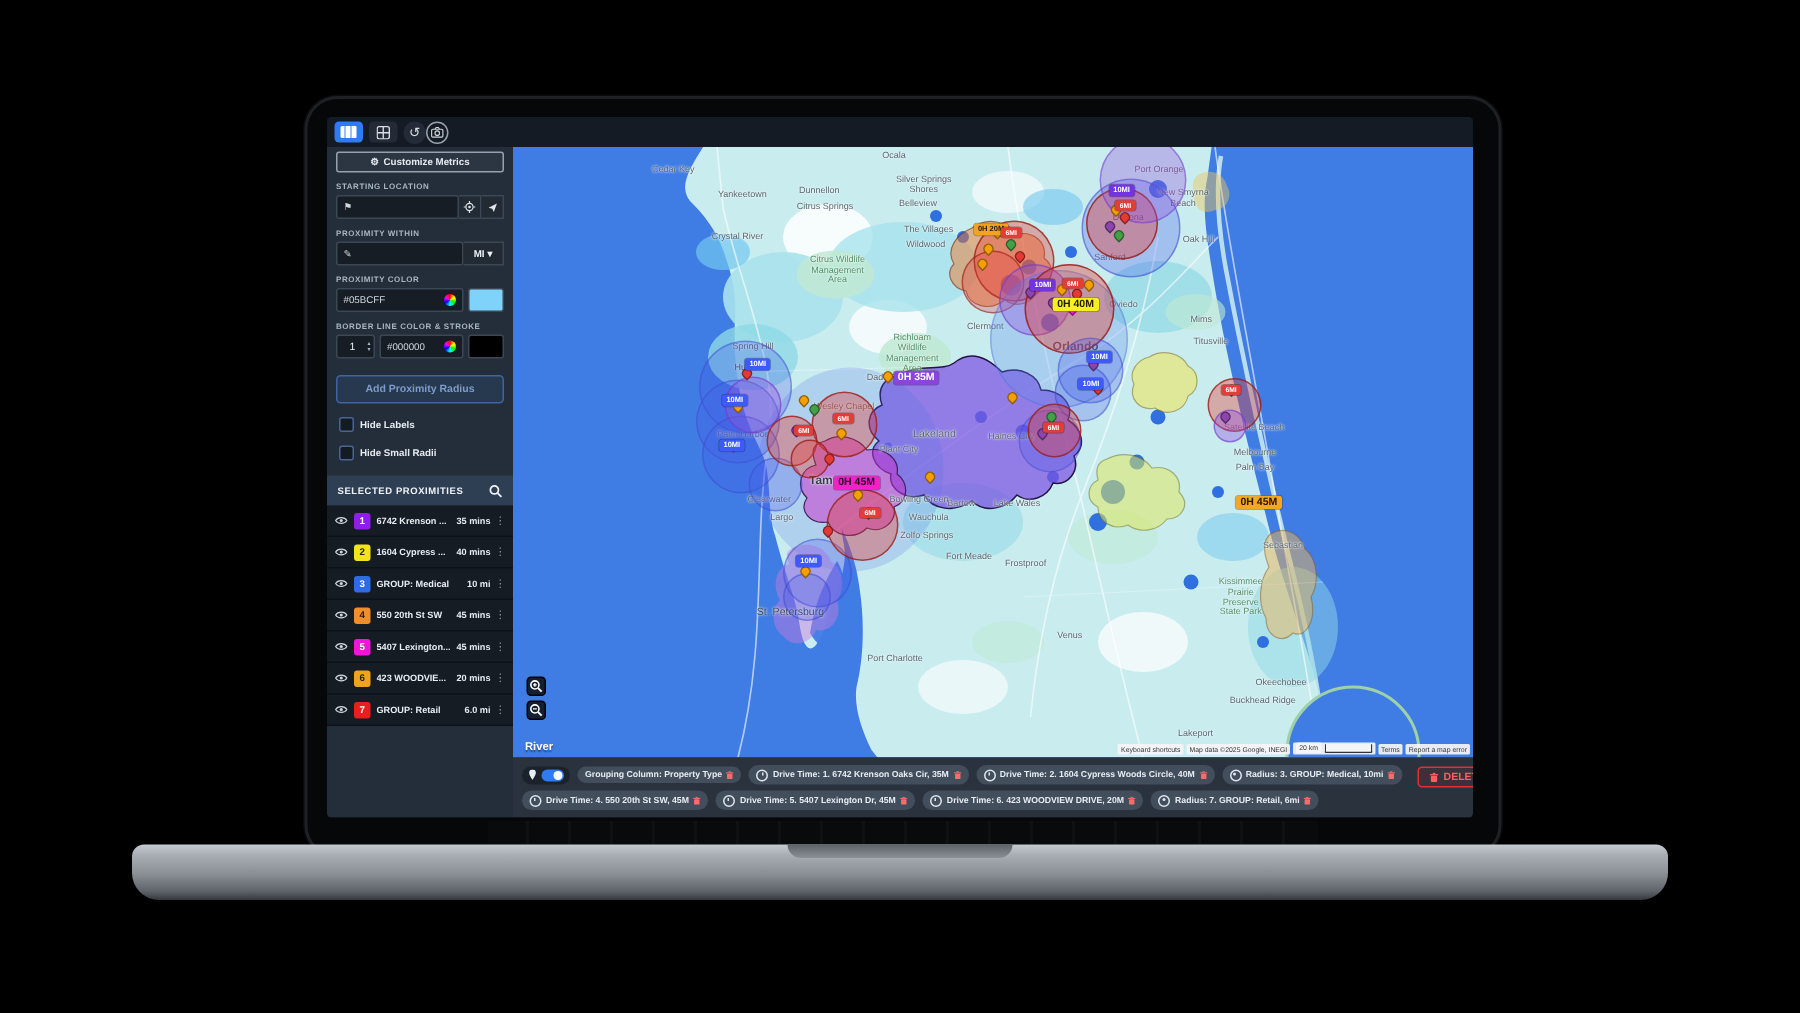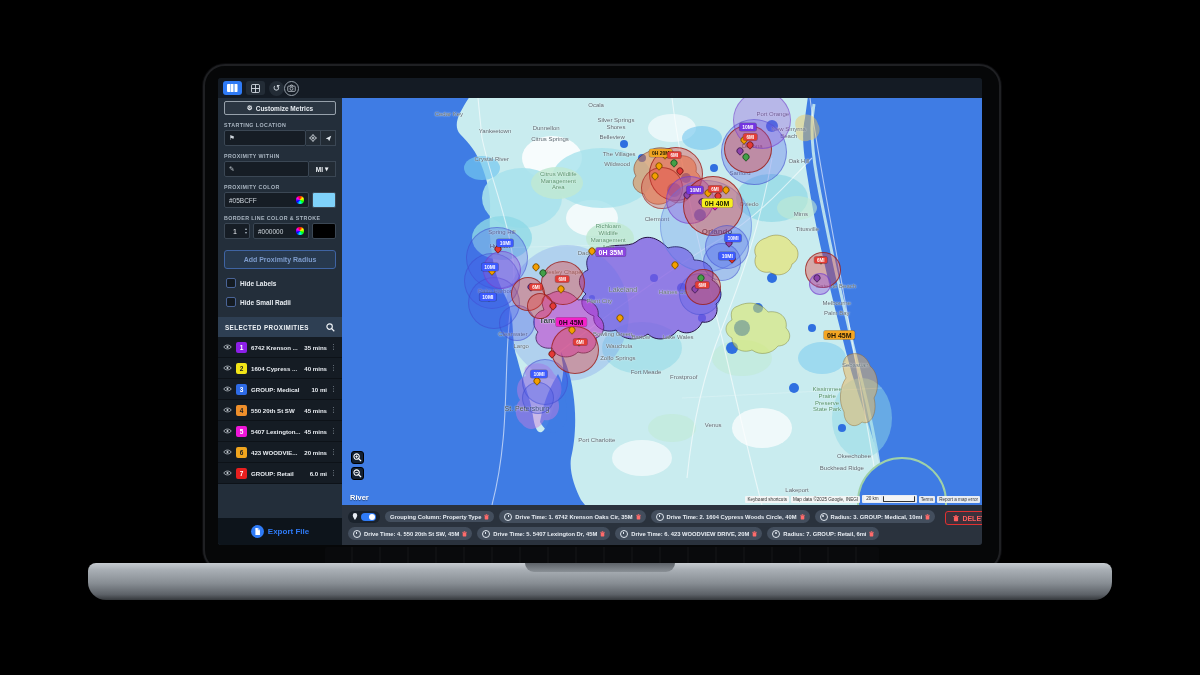--- a/index.html
+++ b/index.html
@@ -298,29 +298,20 @@
                   <circle cx="6" cy="4" r="1.4" fill="#cfd6dd"></circle>
                 </svg>
               </span>
               <span class="pbadge" style="background: rgb(232, 31, 31); color: rgb(255, 255, 255);">7</span>
               <span class="plabel">GROUP: Retail</span>
               <span class="pvalue">6.0 mi</span>
               <span class="pdots">⋮</span>
             </div>
           </div>
 
-        <div class="sb-export">
-          <span class="exp-icon">
-            <svg width="7" height="7" viewBox="0 0 10 10">
-                <path d="M2 0h4l2.5 2.5V10H2z" fill="#fff"></path>
-                <path d="M6 0v2.5H8.5" fill="none" stroke="#2f7bf6" stroke-width=".8"></path>
-              </svg>
-          </span>
-          <span class="exp-label">Export File</span>
-        </div>
       </aside>
 
       <div class="map">
         <svg class="map-svg" viewBox="0 0 640 407" preserveAspectRatio="none">
           <rect width="640" height="407" fill="#3f7ce4"></rect>
 
           <path d="M128,-2 C118,14 110,26 118,36 C128,46 134,54 139,66 C146,84 149,98 148,114 C147,138 149,154 153,172
                    C159,194 167,202 169,214 C172,232 170,246 175,260 C181,284 189,302 191,318 C193,332 197,338 202,332
                    C209,323 211,308 215,298 C220,285 223,274 220,262 L219,254 C224,264 229,278 231,294 C235,320 233,344 229,360
                    C227,374 233,390 239,402 L243,407 L545,407 C541,384 537,360 530,338 C521,310 511,282 504,254

